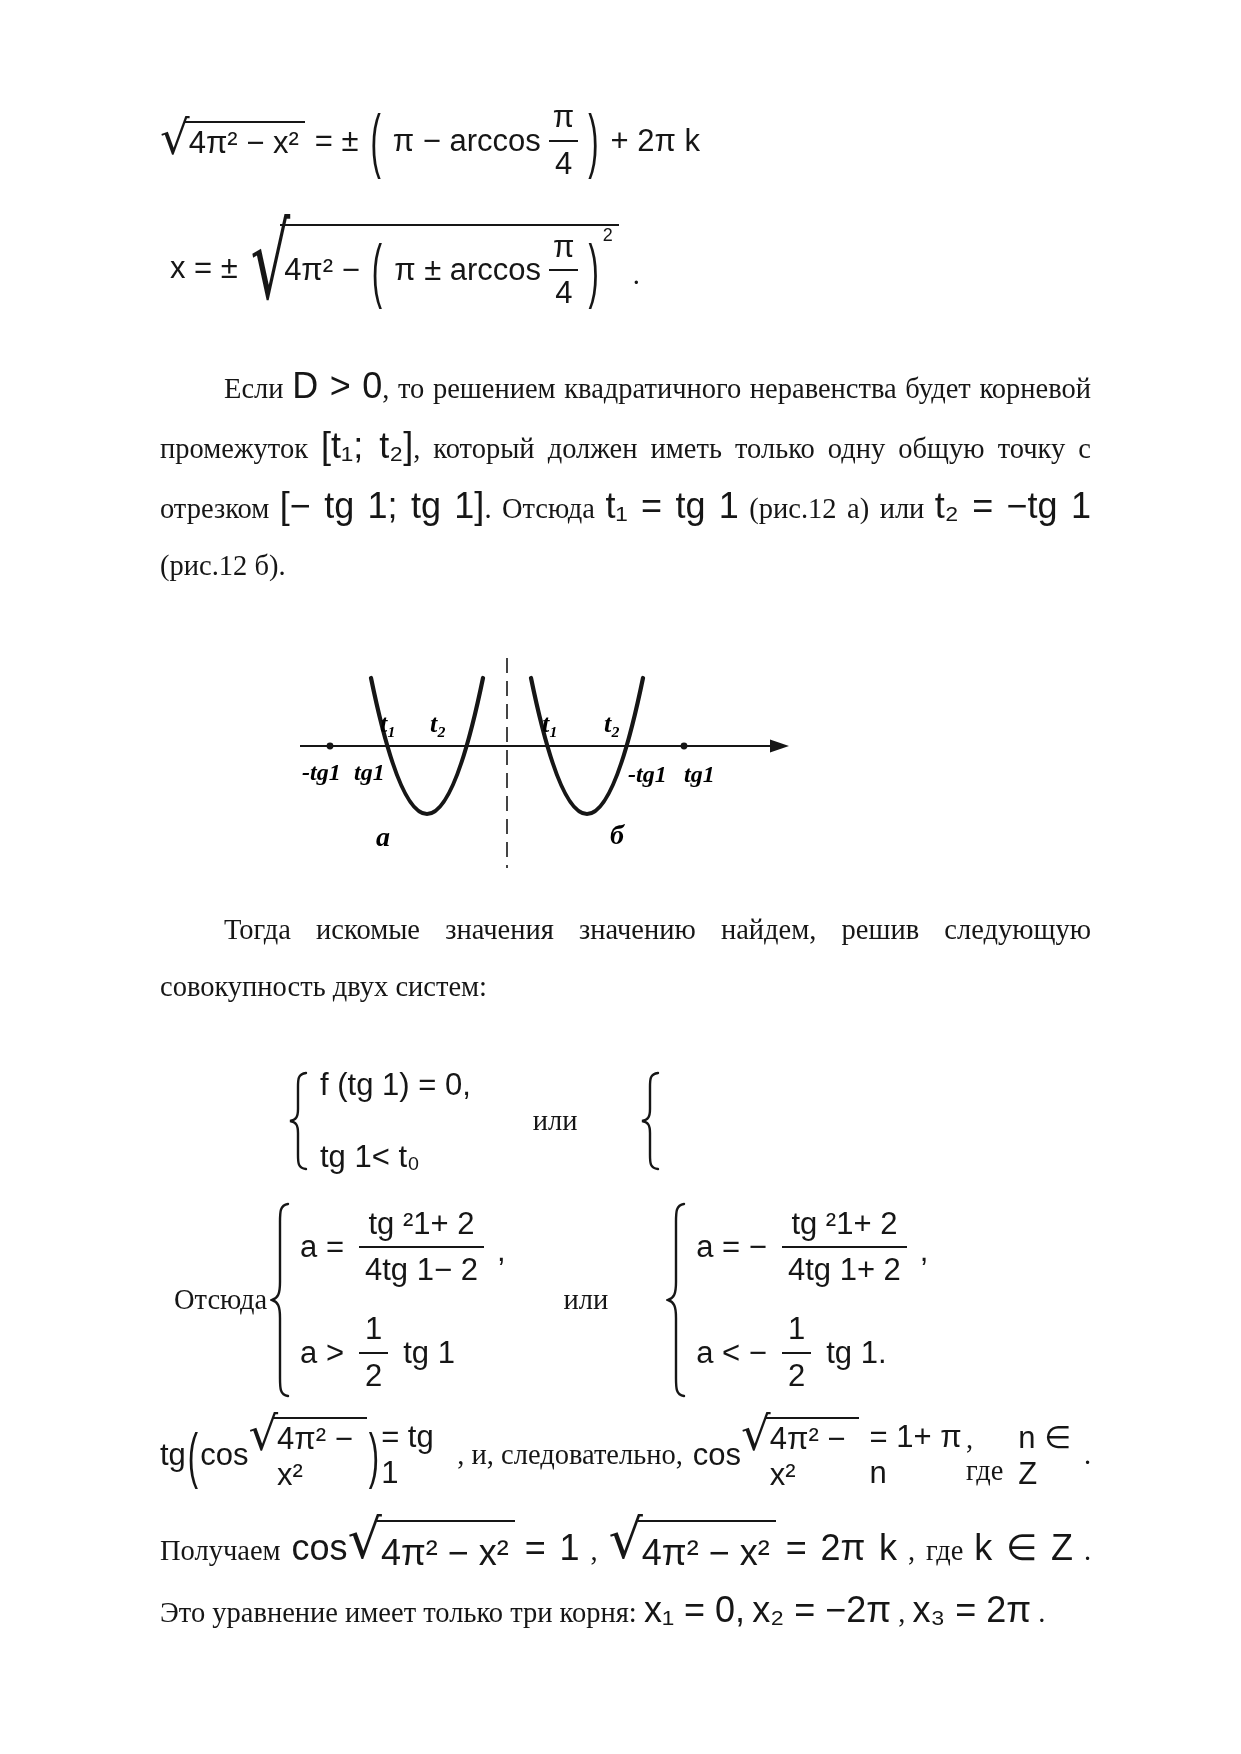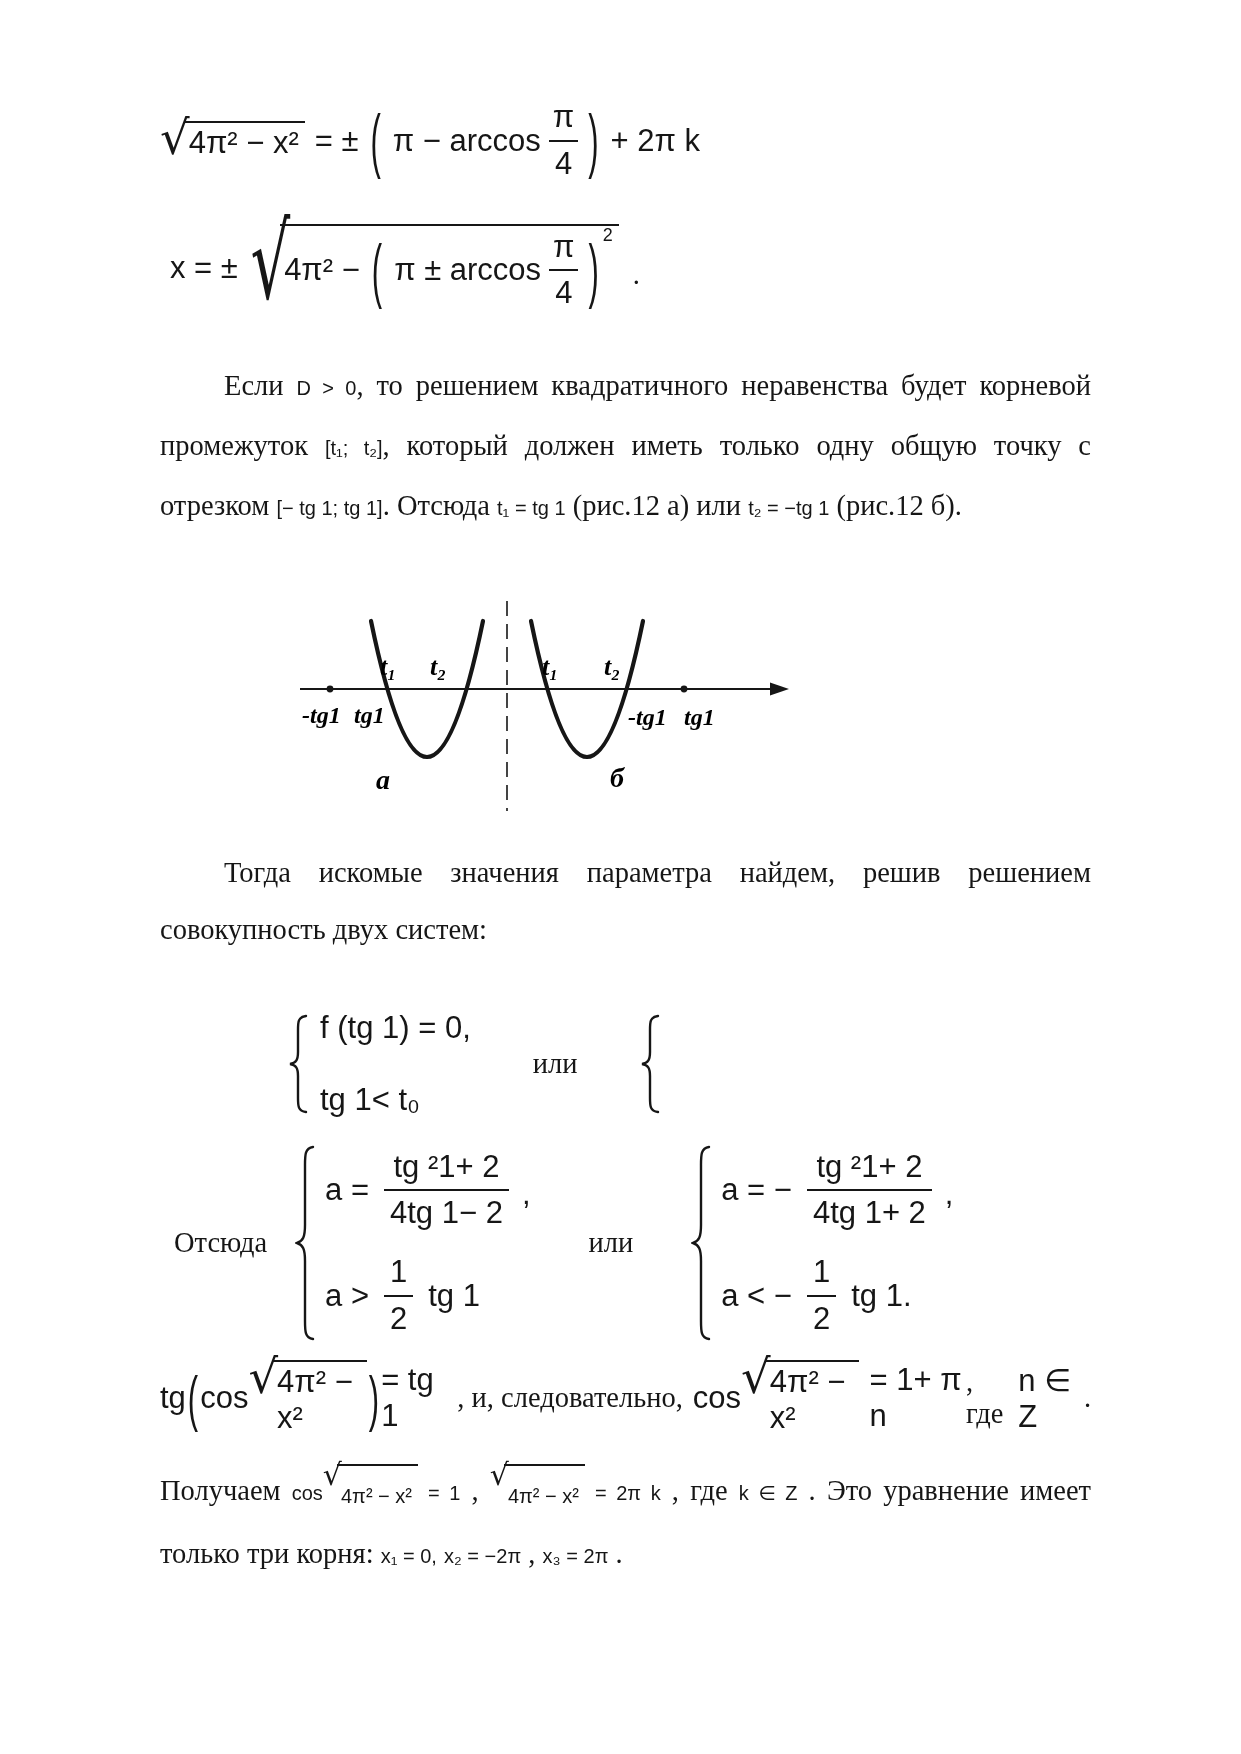--- a/index.html
+++ b/index.html
@@ -13,21 +13,21 @@
     box-sizing:border-box;
     padding:92px 150px 0 160px;
     overflow:hidden;
   }
   
   .p{font-size:28.5px;line-height:57px;text-align:justify;margin:0;}
   .ind{text-indent:64px;}
   .serif{font-family:"Liberation Serif","DejaVu Serif",serif;}
   
   .m{font-family:"Liberation Sans","DejaVu Sans",sans-serif;}
-  .p .m{font-size:20px;}
+  .p .m{font-size:36px;}
   
   .eqline{display:flex;align-items:center;font-size:31px;}
   .eqline .serif{font-size:28.5px;}
   .eq1{margin:6px 0 40px 0;}
   .eq2{margin:0 0 44px 0;}
   
   .sqrt{display:inline-flex;align-items:flex-start;vertical-align:middle;}
   .rad{font-family:"DejaVu Sans",sans-serif;display:inline-block;line-height:0.74;font-weight:400;}
   .r-in{font-size:1.5em;margin-right:-5px;}
   .r-tall{font-size:104px;transform:scaleX(.6);transform-origin:100% 0;margin-left:-24px;margin-right:-10px;}
@@ -50,21 +50,21 @@
   
   .sysrow{display:flex;align-items:center;font-size:31px;}
   .sys1{margin:52px 0 0 128px;}
   .sys2{margin:26px 0 0 14px;}
   .syscol{display:flex;flex-direction:column;}
   .col-g1{gap:36px;margin-left:10px;}
   .col-g2{gap:20px;margin-left:8px;}
   .sline{display:flex;align-items:center;gap:9px;}
   .or1{margin:0 62px;font-size:28.5px;}
   .or2{margin:0 58px;font-size:28.5px;}
-  .lead-otsuda{font-size:28.5px;margin-right:28px;}
+  .lead-otsuda{font-size:28.5px;margin-right:3px;}
   .comma-mid{align-self:flex-start;margin:28px 0 0 -2px;}
   .brace-svg{flex:none;}
   .blw{margin-top:26px;}
   .paraleg{margin-top:44px;}
   .tgline{margin:18px 0 26px 0;}
   .plast{margin-top:6px;}
   .nowrap{white-space:nowrap;}
 </style>
 </head>
 <body>
@@ -130,21 +130,21 @@
       <text class="figlbl" x="84" y="190" font-size="28">a</text>
 
       <text class="figlbl" x="250" y="76" font-size="26">t₁</text>
       <text class="figlbl" x="312" y="76" font-size="26">t₂</text>
       <text class="figlbl" x="336" y="126" font-size="24">-tg1</text>
       <text class="figlbl" x="392" y="126" font-size="24">tg1</text>
       <text class="figlbl" x="318" y="188" font-size="28">б</text>
     </svg>
   </div>
 
-  <p class="p ind blw">Тогда искомые значения параметра найдем, решив решением совокупность двух систем:</p>
+  <p class="p ind blw">Тогда искомые значения значению найдем, решив следующую совокупность двух систем:</p>
 
   <div class="sysrow sys1">
     <svg class="brace-svg" width="22" height="102" viewBox="0 0 22 102">
       <path d="M18 3 C10 4 10 9 10 17 L10 39 C10 47 8 50 2 51 C8 52 10 55 10 63 L10 85 C10 93 10 98 18 99" fill="none" stroke="#161616" stroke-width="2.4" stroke-linecap="round"></path>
     </svg>
     <div class="syscol col-g1">
       <span class="m">f (tg 1) = 0,</span>
       <span class="m">tg 1&lt; t₀</span>
     </div>
     <span class="serif or1">или</span>

